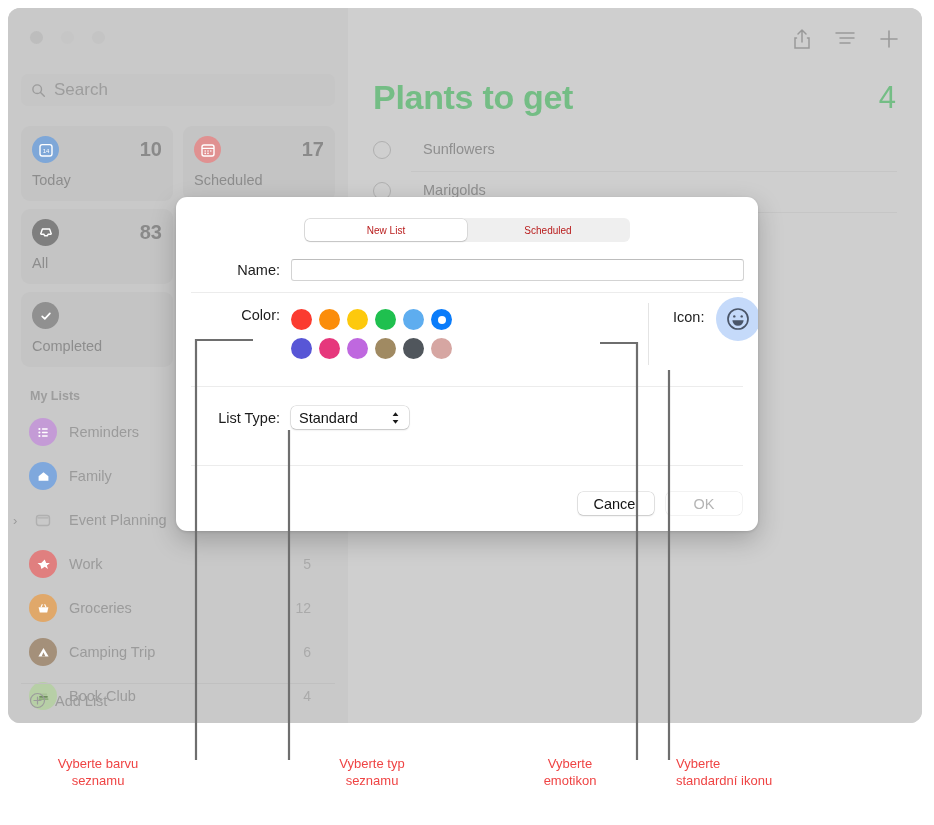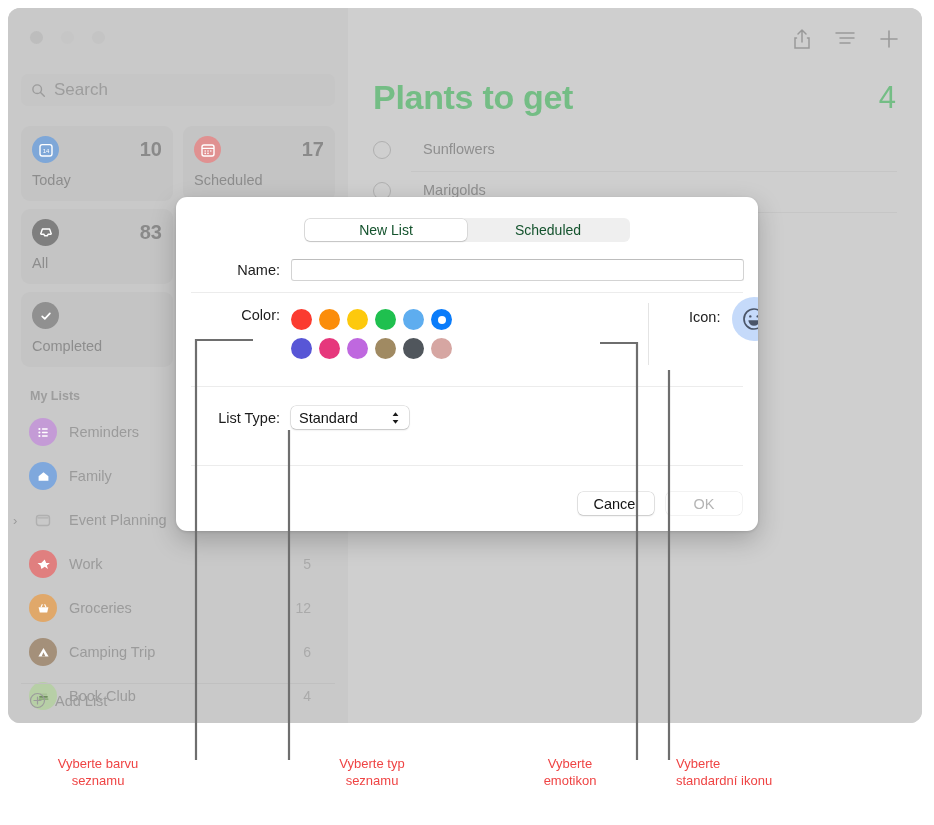--- a/index.html
+++ b/index.html
@@ -92,21 +92,21 @@
     box-shadow: 0 9px 26px rgba(0,0,0,0.22), 0 1px 3px rgba(0,0,0,0.12);
     overflow: hidden;
   }
   .tabs {
     position: absolute; left: 50%; transform: translateX(-50%); top: 21px;
     width: 326px; height: 24px; background: #efefef; border-radius: 6px;
     display: flex; padding: 1px;
   }
   .tab {
     flex: 1; display: flex; align-items: center; justify-content: center;
-    font-size: 14px; color: #14532d; border-radius: 5px;
+    font-size: 10px; color: #b91c1c; border-radius: 5px;
   }
   .tab.active { background: #ffffff; box-shadow: 0 0 0 .5px rgba(0,0,0,.14), 0 1px 1.5px rgba(0,0,0,.12); }
 
   .row-name { position: absolute; left: 0; top: 62px; width: 100%; display: flex; align-items: center; }
   .lbl { font-size: 14.5px; color: #1c1c1c; text-align: right; }
   .lbl-name { width: 89px; margin-left: 15px; }
   .name-input {
     margin-left: 11px; width: 453px; height: 22px;
     border: 1px solid #d3d3d3; border-top-color: #bdbdbd; border-radius: 3px; background: #fff;
   }
@@ -118,21 +118,21 @@
   .swatches { margin-left: 11px; display: grid; grid-template-columns: repeat(6, 28px); grid-auto-rows: 29px; }
   .sw-wrap { display: flex; align-items: center; justify-content: flex-start; }
   .sw { width: 21px; height: 21px; border-radius: 50%; }
   .sw.sel { position: relative; }
   .sw.sel::after {
     content: ""; position: absolute; left: 50%; top: 50%; transform: translate(-50%,-50%);
     width: 8px; height: 8px; border-radius: 50%; background: #fff;
   }
   .vrule { position: absolute; left: 472px; top: 106px; width: 1px; height: 62px; background: #e4e4e4; }
 
-  .icon-area { position: absolute; left: 497px; top: 108px; display: flex; align-items: flex-start; margin-left: 16px; }
+  .icon-area { position: absolute; left: 497px; top: 108px; display: flex; align-items: flex-start; }
   .lbl-icon { font-size: 14.5px; color: #1c1c1c; padding-top: 4px; }
   .icon-btn { width: 44px; height: 44px; border-radius: 50%; display: flex; align-items: center; justify-content: center; }
   .icon-emoji { background: #c5dafa; margin-left: 12px; margin-top: -8px; }
 
   .row-type { position: absolute; left: 0; top: 209px; display: flex; align-items: center; }
   .lbl-type { width: 89px; margin-left: 15px; }
   .popup {
     margin-left: 11px; height: 23px; min-width: 114px;
     background: #fff; border-radius: 5px;
     box-shadow: 0 0 0 .5px rgba(0,0,0,.18), 0 1px 2px rgba(0,0,0,.16);

